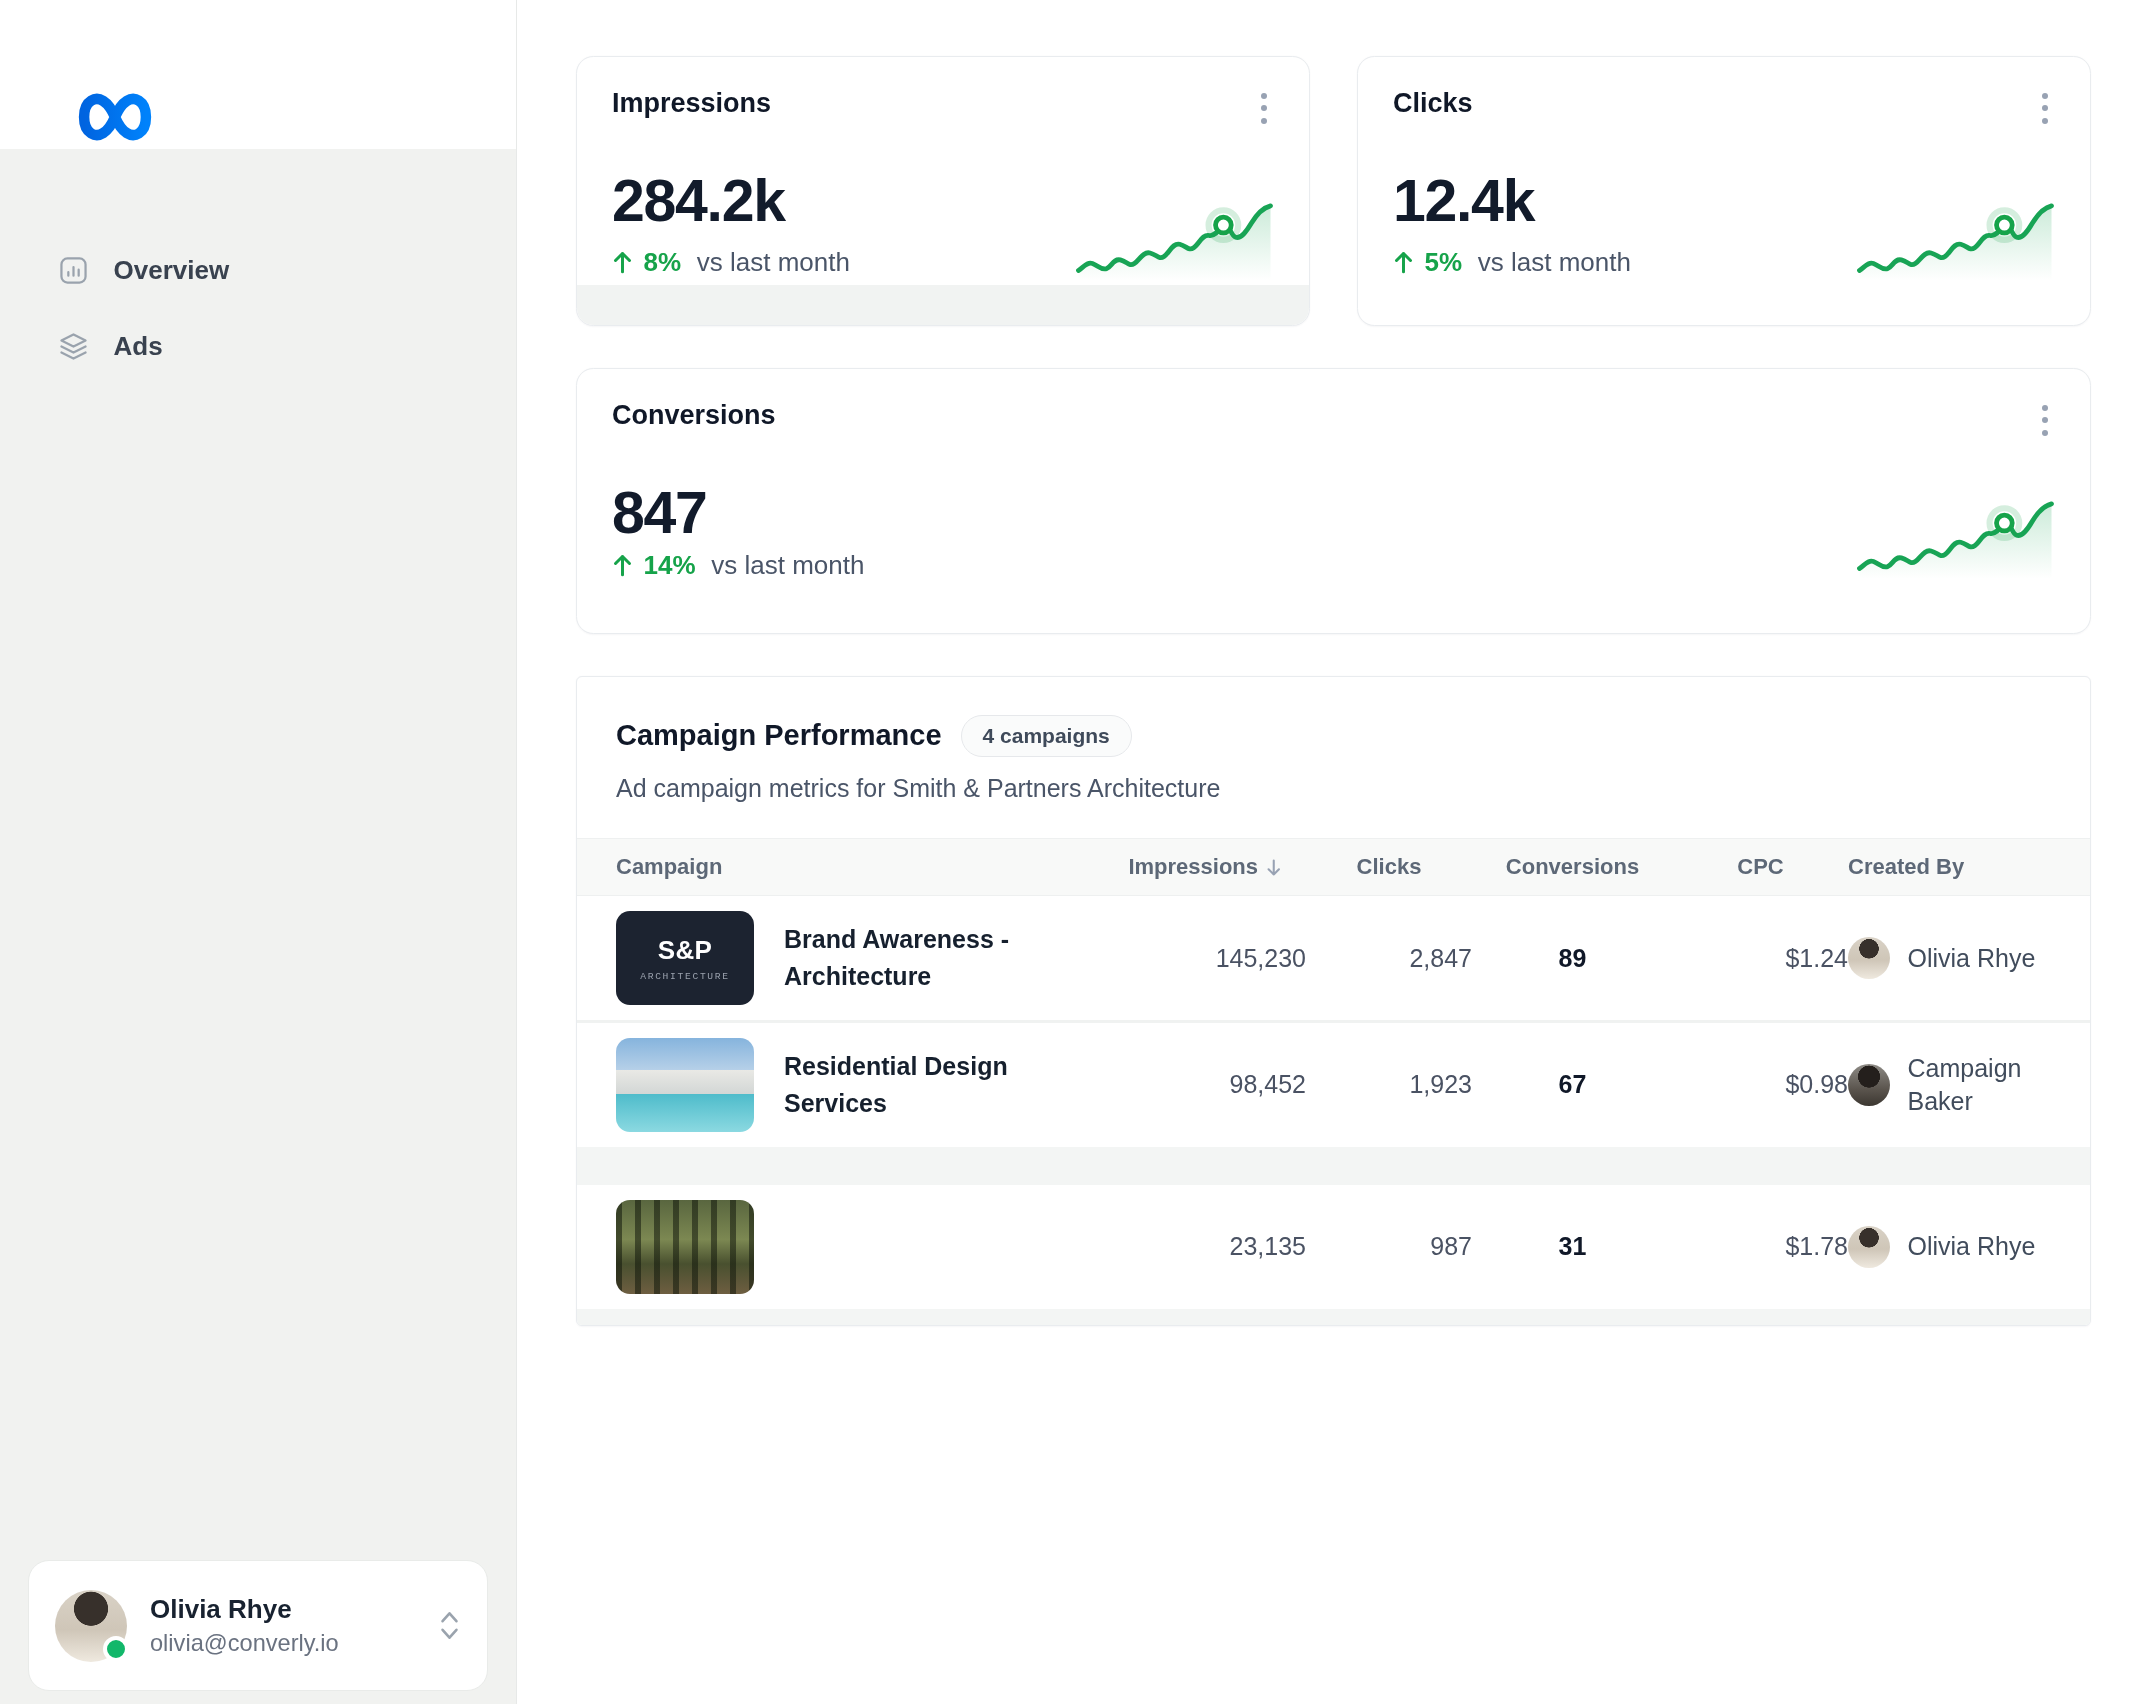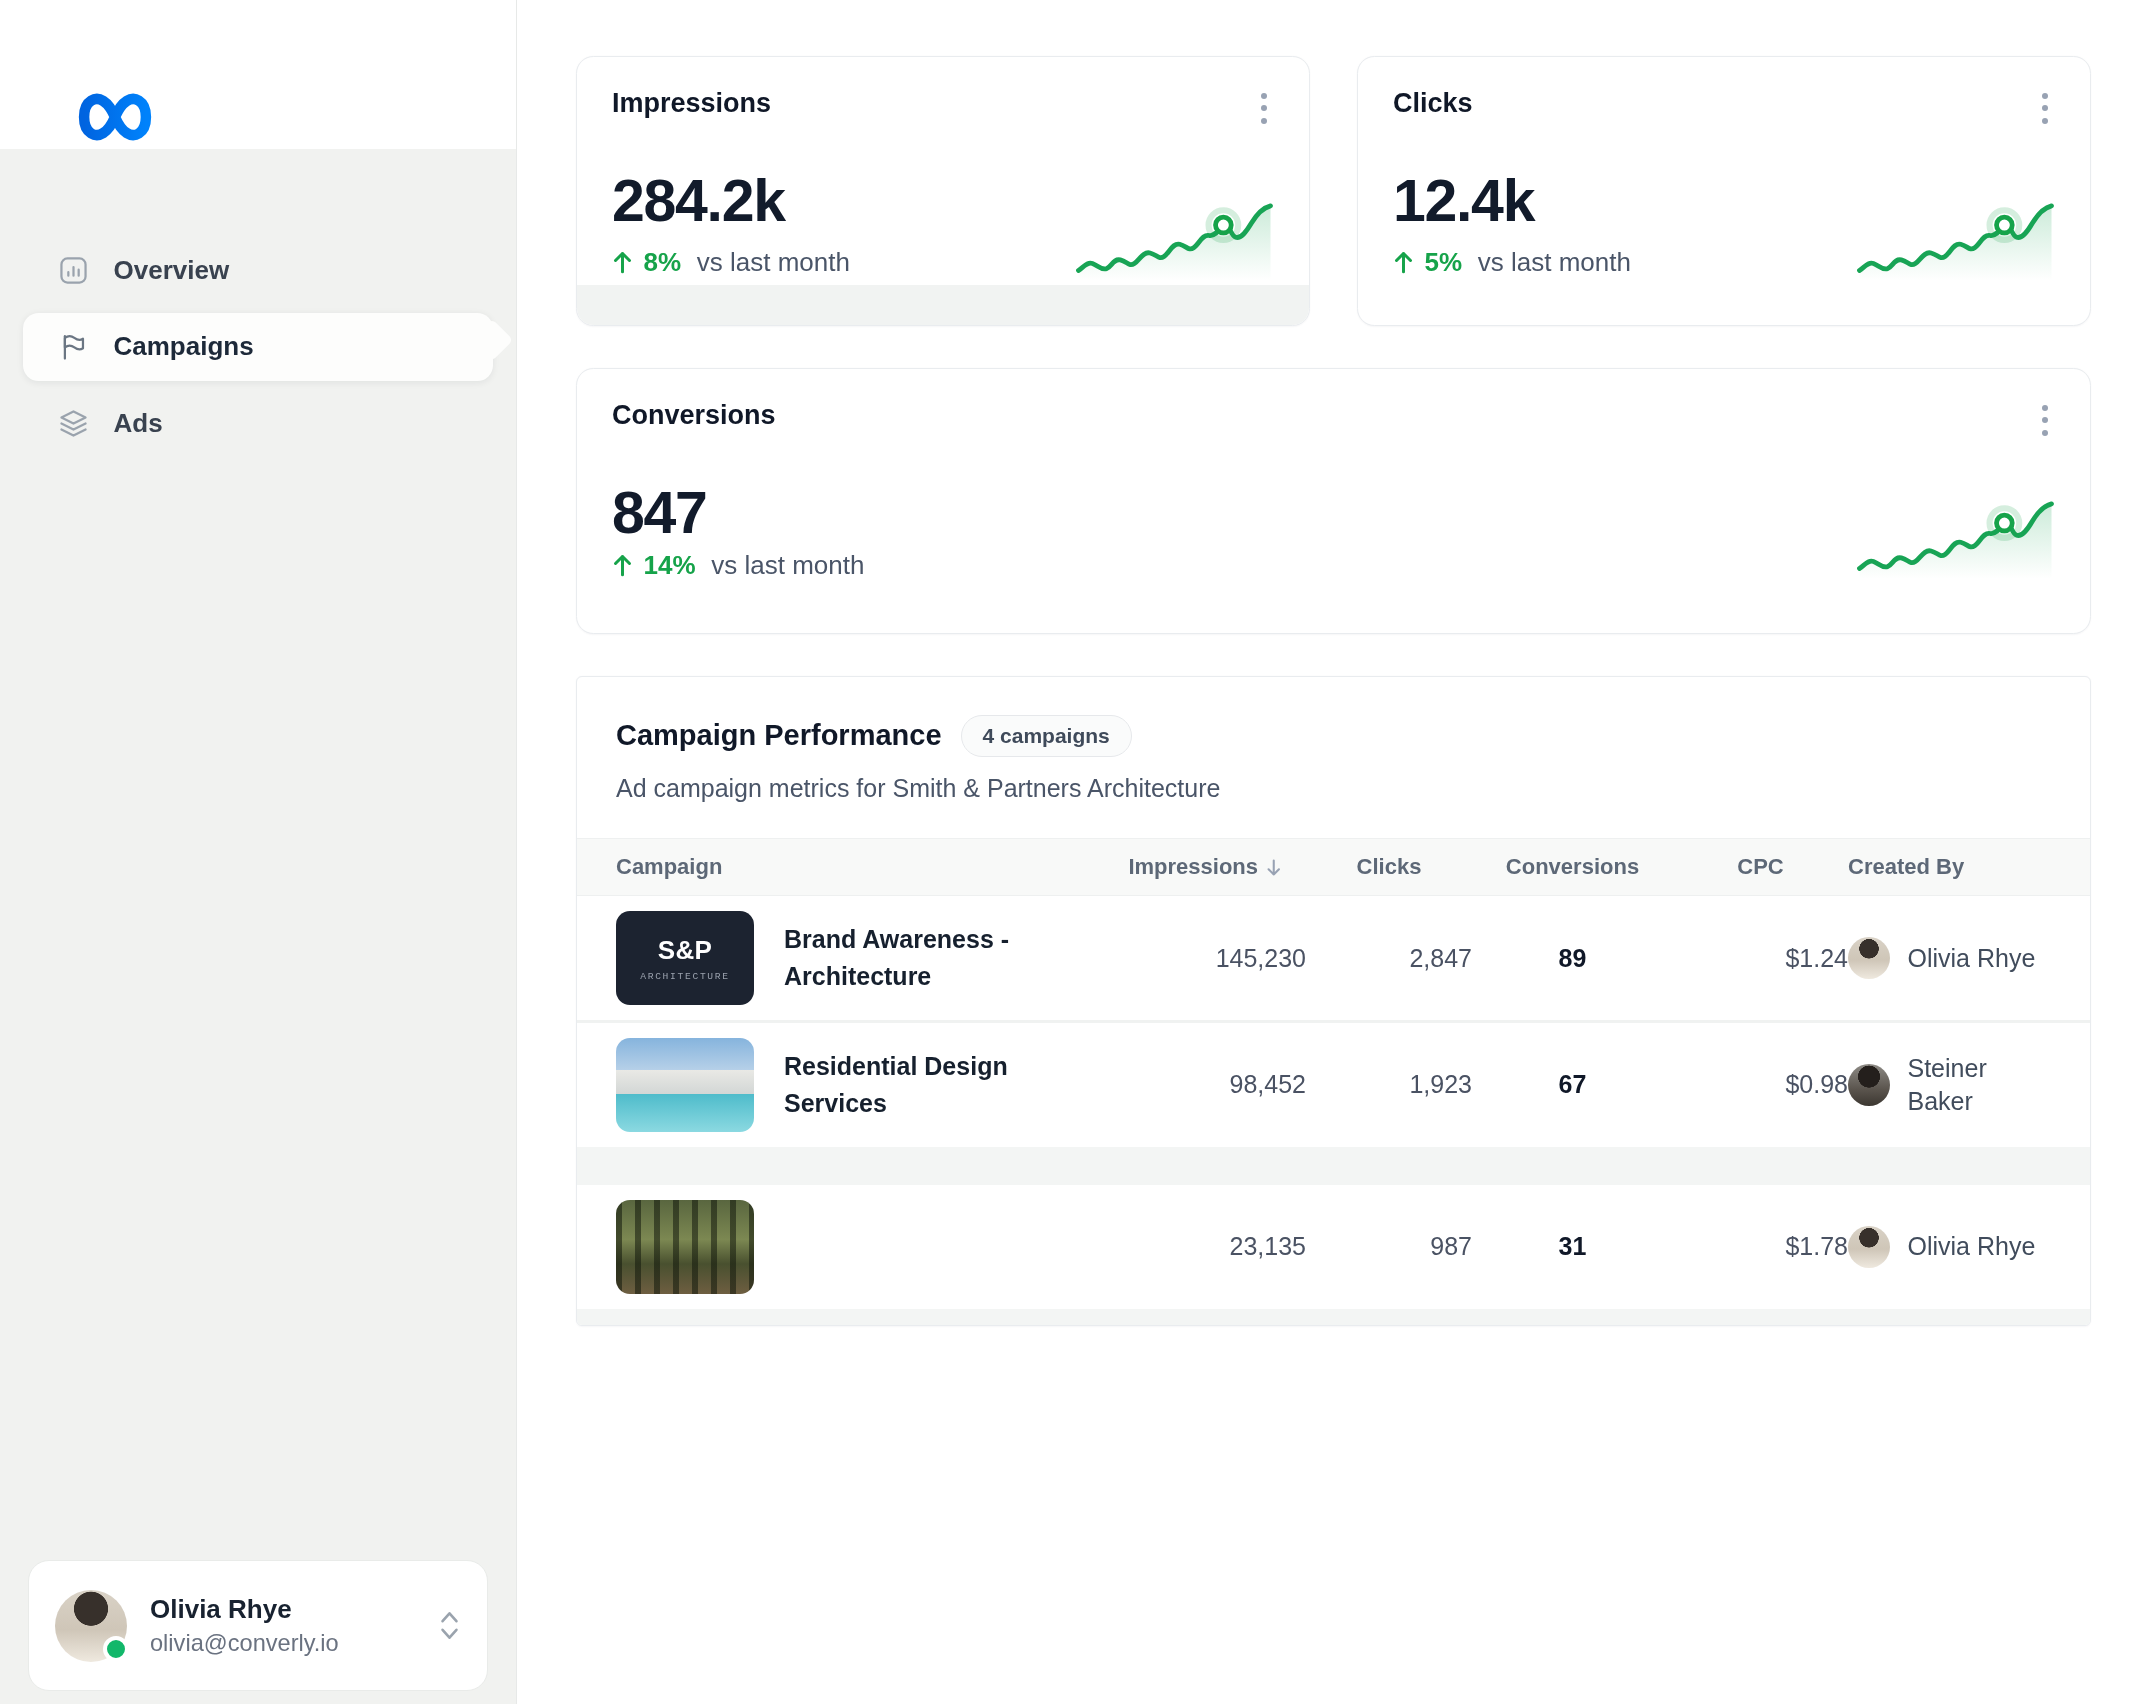--- a/index.html
+++ b/index.html
@@ -188,27 +188,20 @@
     </div>
 
     <nav class="nav">
       <div class="nav-item">
         <svg class="nicon" viewBox="0 0 36 36" fill="none" stroke="currentColor" stroke-width="2.6" stroke-linecap="round" stroke-linejoin="round">
           <rect x="4" y="4" width="28" height="28" rx="7"></rect>
           <path d="M12 24 V20 M18 24 V14 M24 24 V17"></path>
         </svg>
         <span>Overview</span>
       </div>
-      <div class="nav-item active">
-        <svg class="nicon" viewBox="0 0 36 36" fill="none" stroke="currentColor" stroke-width="2.6" stroke-linecap="round" stroke-linejoin="round">
-          <path d="M8 32 V6"></path>
-          <path d="M8 8 C12 5 15 5 19 8 C23 11 26 11 29 9 V20 C26 22 23 22 19 19 C15 16 12 16 8 19 Z"></path>
-        </svg>
-        <span>Campaigns</span>
-      </div>
       <div class="nav-item">
         <svg class="nicon" viewBox="0 0 36 36" fill="none" stroke="currentColor" stroke-width="2.6" stroke-linecap="round" stroke-linejoin="round">
           <path d="M18 4 L32 11 L18 18 L4 11 Z"></path>
           <path d="M4 18 L18 25 L32 18"></path>
           <path d="M4 25 L18 32 L32 25"></path>
         </svg>
         <span>Ads</span>
       </div>
     </nav>
 
@@ -371,21 +364,21 @@
         <div class="camp-cell">
           <div class="thumb thumb-house"></div>
           <span class="camp-name">Residential Design Services</span>
         </div>
         <span class="cell-num">98,452</span>
         <span class="cell-num">1,923</span>
         <span class="cell-conv">67</span>
         <span class="cell-num">$0.98</span>
         <span class="creator-cell">
           <span class="avatar-sm avatar-phoenix-baker"></span>
-          <span class="creator-name">Steiner Baker</span>
+          <span class="creator-name">Campaign Baker</span>
         </span>
       </div>
       <div class="row-gap"></div>
 
       <div class="row-gap"></div>
 
       <div class="tgrid trow">
         <div class="camp-cell">
           <div class="thumb thumb-forest"></div>
         </div>

